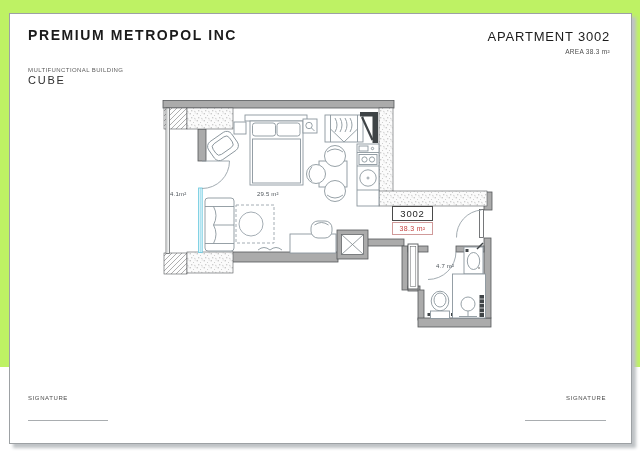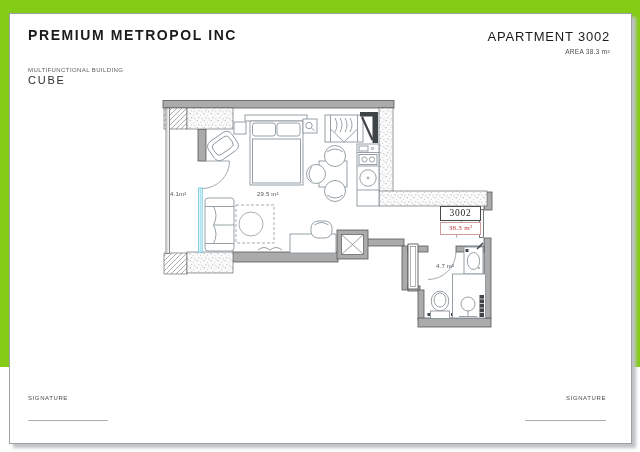--- a/index.html
+++ b/index.html
@@ -1,31 +1,31 @@
 <!DOCTYPE html>
 <html><head>
 <meta charset="utf-8">
 <style>
   html,body{margin:0;padding:0;width:640px;height:452px;background:#ffffff;overflow:hidden;}
   body{font-family:"Liberation Sans", sans-serif;position:relative;}
   .abs{position:absolute;}
-  .canvas{position:absolute;left:0;top:0;width:640px;height:367px;background:#84cc16;}
+  .canvas{position:absolute;left:0;top:0;width:640px;height:367px;background:#bef264;}
   .sheet{position:absolute;left:9px;top:13px;width:621px;height:429px;background:#fff;
          border:1px solid #9da1a4; box-shadow:4px 4px 3px #bfc3c6;}
   .company{left:28px;top:27px;font-size:14px;font-weight:600;letter-spacing:1.6px;color:#1b1b1b;white-space:nowrap;}
   .project{left:28px;top:51px;font-size:11px;font-weight:500;letter-spacing:1.8px;color:#2e2e2e;margin-top:23px;}
   .subtitle{left:28px;top:67px;font-size:6px;letter-spacing:.4px;color:#5c5c5c;}
   .apt-title{right:30px;top:29px;font-size:13px;font-weight:500;letter-spacing:.8px;color:#1b1b1b;text-align:left;white-space:nowrap;}
   .apt-area{right:30px;top:48px;font-size:6.5px;color:#4c4c4c;text-align:right;letter-spacing:.3px;}
   .plan-svg{left:0;top:0;width:640px;height:452px;pointer-events:none;}
   .lbl{font-size:6px;color:#4d545a;letter-spacing:.2px;white-space:nowrap;}
   .lbl-entry{left:170px;top:191px;}
   .lbl-living{left:257px;top:191px;}
   .lbl-bath{left:436px;top:263px;}
-  .unit-tag{left:440px;top:206px;width:41px;font-family:Liberation Serif, serif;}
+  .unit-tag{left:392px;top:206px;width:41px;}
   .unit-num{box-sizing:border-box;width:41px;height:15px;border:1px solid #4a4a4a;background:#fff;
             font-size:9.5px;font-weight:500;letter-spacing:.8px;color:#1f1f1f;text-align:center;line-height:13px;}
   .unit-area{box-sizing:border-box;width:41px;height:13px;border:1px solid #d09a9a;background:#fff;margin-top:1px;
             font-size:7px;color:#c4403f;text-align:center;line-height:11px;letter-spacing:.3px;}
   .sig-label{font-size:6px;letter-spacing:.6px;color:#4c4c4c;}
   .sig-left-label{left:28px;top:395px;}
   .sig-right-label{right:34px;top:395px;text-align:right;}
   .sig-line{height:1px;background:#a9adb0;}
   .sig-left-line{left:28px;top:420px;width:80px;}
   .sig-right-line{right:34px;top:420px;width:81px;}

